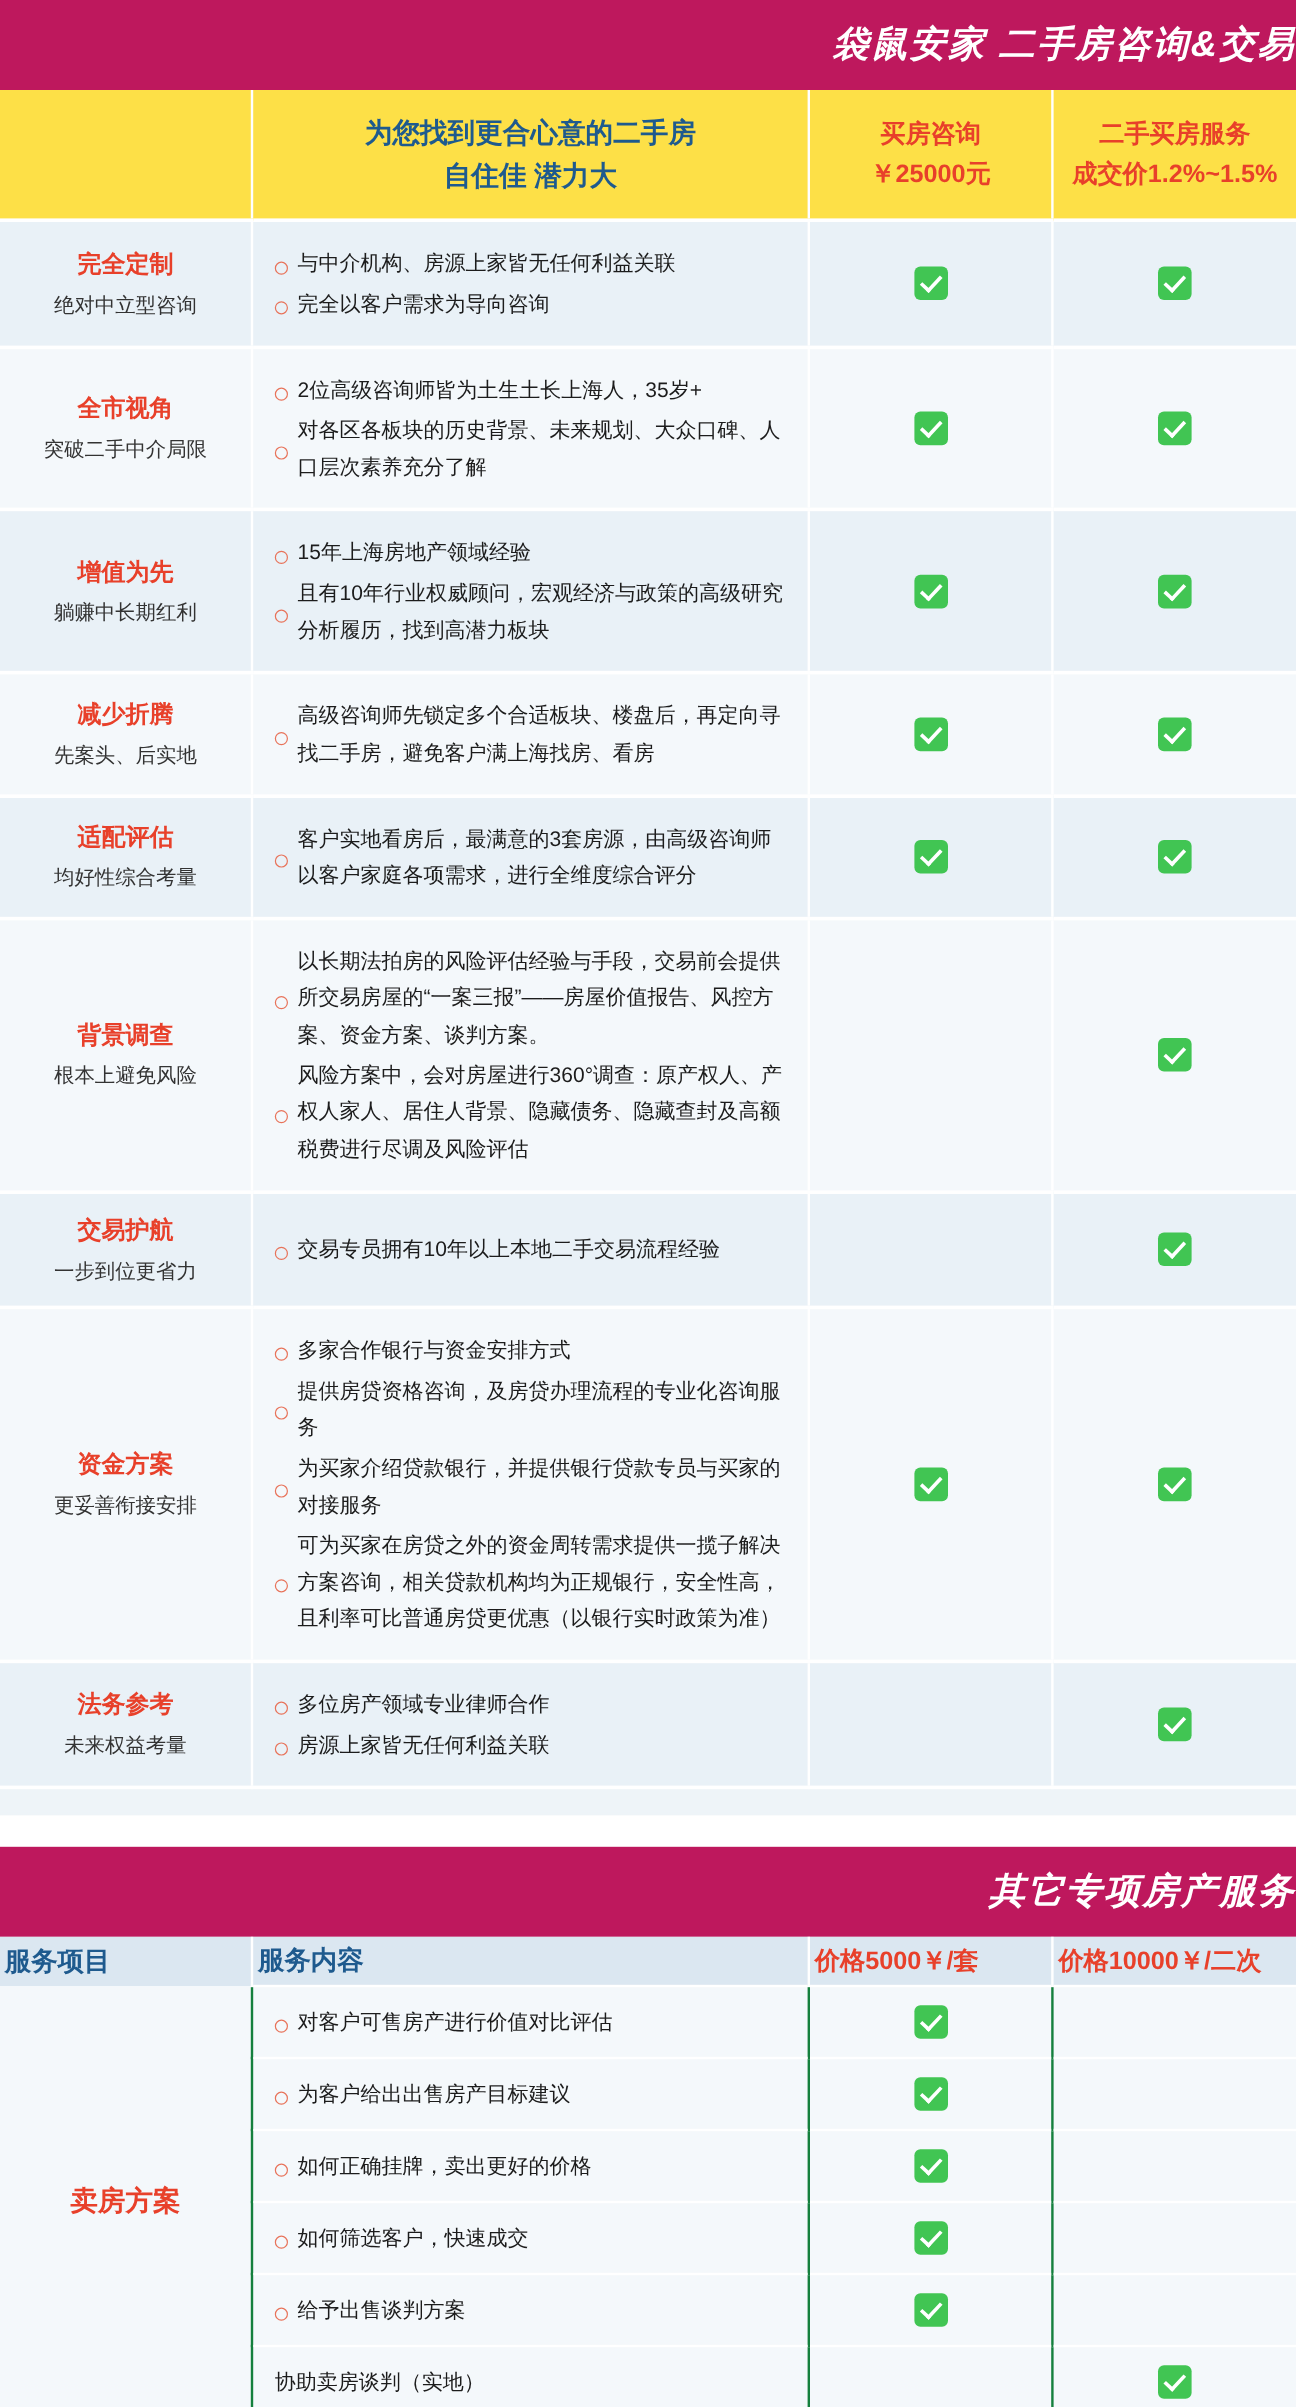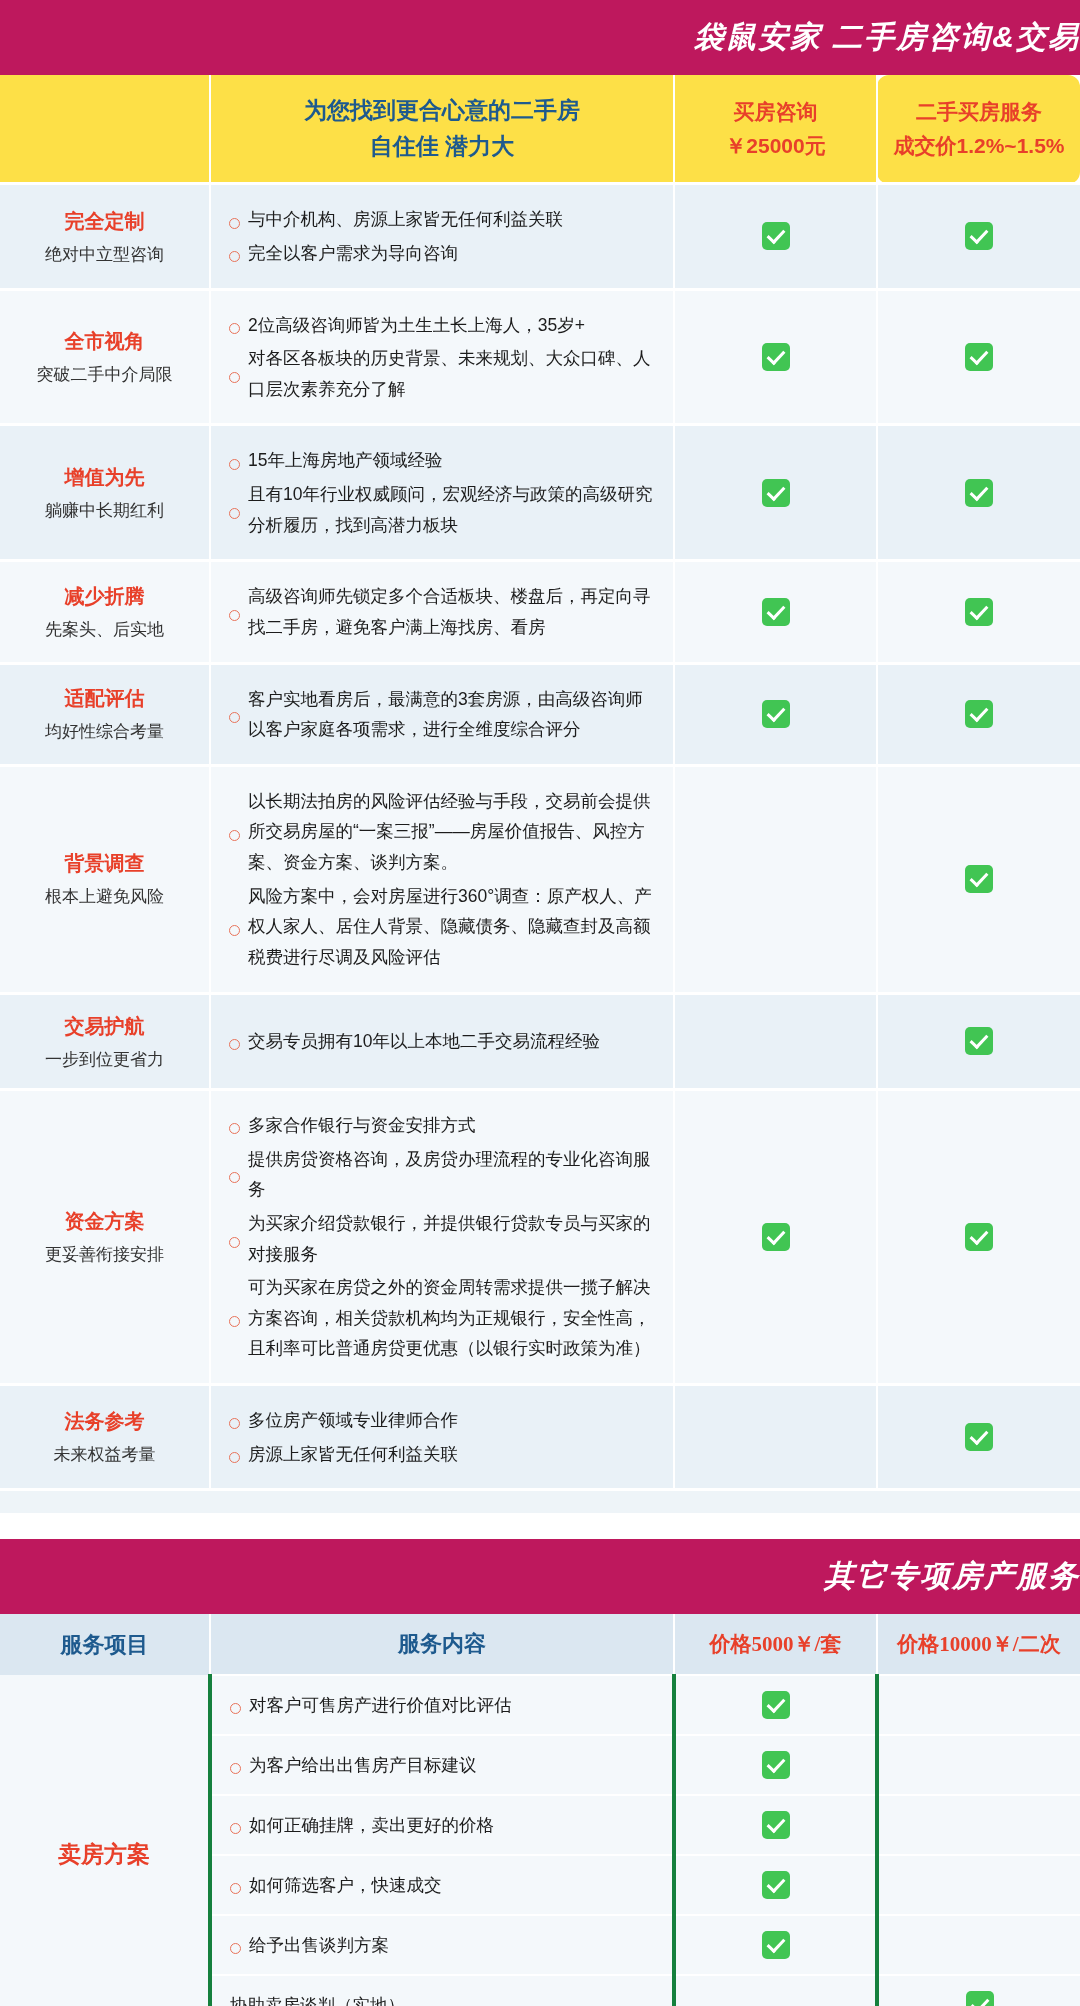--- a/index.html
+++ b/index.html
@@ -45,21 +45,21 @@
   table.grid col.c3 { width: 203px; }
   table.grid col.c4 { width: 203px; }
 
   .subhead td {
     background: #fde047;
     vertical-align: middle;
     padding: 18px 6px;
     text-align: center;
     border-right: 2px solid #ffffff;
   }
-  .subhead td:last-child { border-right: none; border-radius: 12px; }
+  .subhead td:last-child { border-right: none; }
   .subhead .blue-head {
     color: #1e5a8e;
     font-size: 23px;
     font-weight: bold;
     line-height: 1.55;
   }
   .subhead .red-head {
     color: #e8402a;
     font-size: 21px;
     font-weight: bold;
@@ -160,41 +160,40 @@
     border-collapse: collapse;
     table-layout: fixed;
   }
   table.grid2 col.d1 { width: 210px; }
   table.grid2 col.d2 { width: 464px; }
   table.grid2 col.d3 { width: 203px; }
   table.grid2 col.d4 { width: 203px; }
 
   .subhead2 td {
     background: #dbe7f1;
-    text-align: center;
-    padding: 15px 4px;
+    text-align: left;
+    padding: 5px 4px;
     border-right: 2px solid #ffffff;
     vertical-align: middle;
-    font-family: Liberation Serif, serif;
   }
   .subhead2 td:last-child { border-right: none; }
   .subhead2 .b {
     color: #1e5a8e;
     font-size: 22px;
     font-weight: bold;
   }
   .subhead2 .r {
     color: #e8402a;
     font-size: 21px;
     font-weight: bold;
   }
 
   .srow td {
     background: #f4f8fb;
-    border-right: 4px solid #15803d;
+    border-right: 2px solid #15803d;
     border-top: 2px solid #ffffff;
     vertical-align: middle;
     padding: 14px 14px;
   }
   .srow td:last-child { border-right: none; }
   .srow td.cat2 {
     background: #f4f8fb;
     text-align: center;
     color: #e8402a;
     font-size: 23px;

